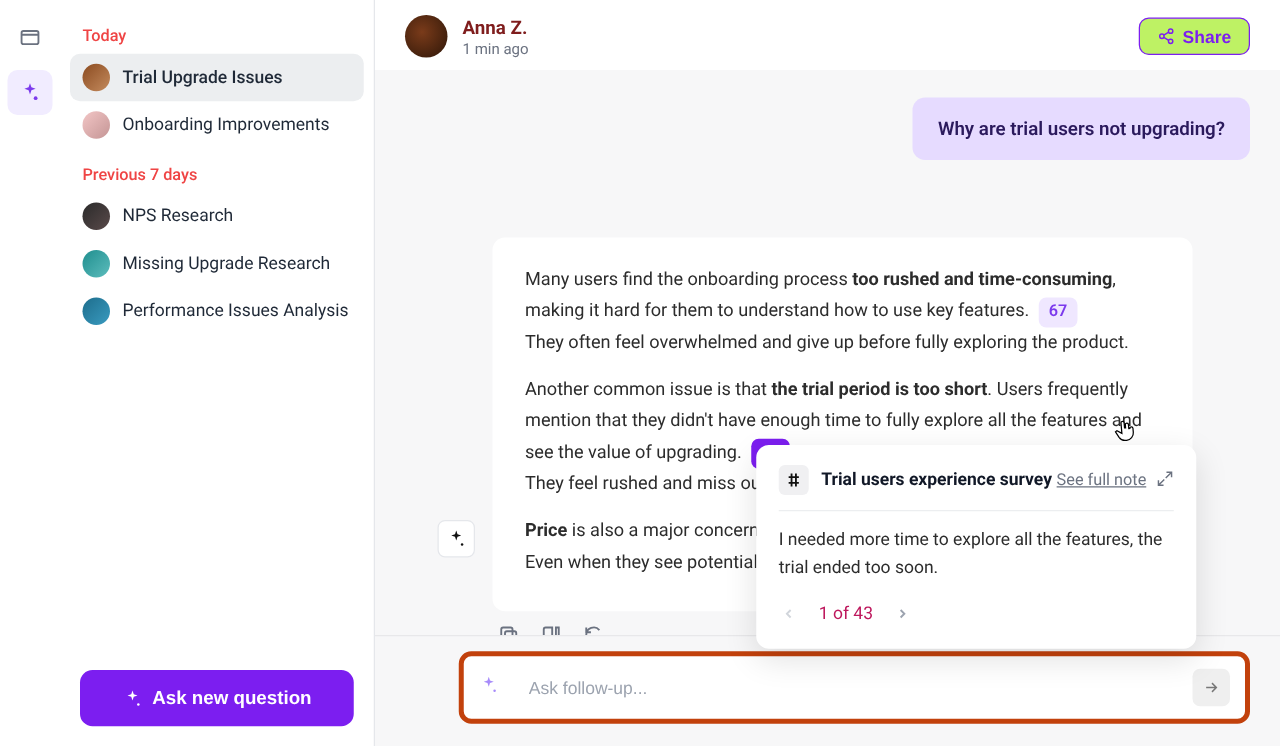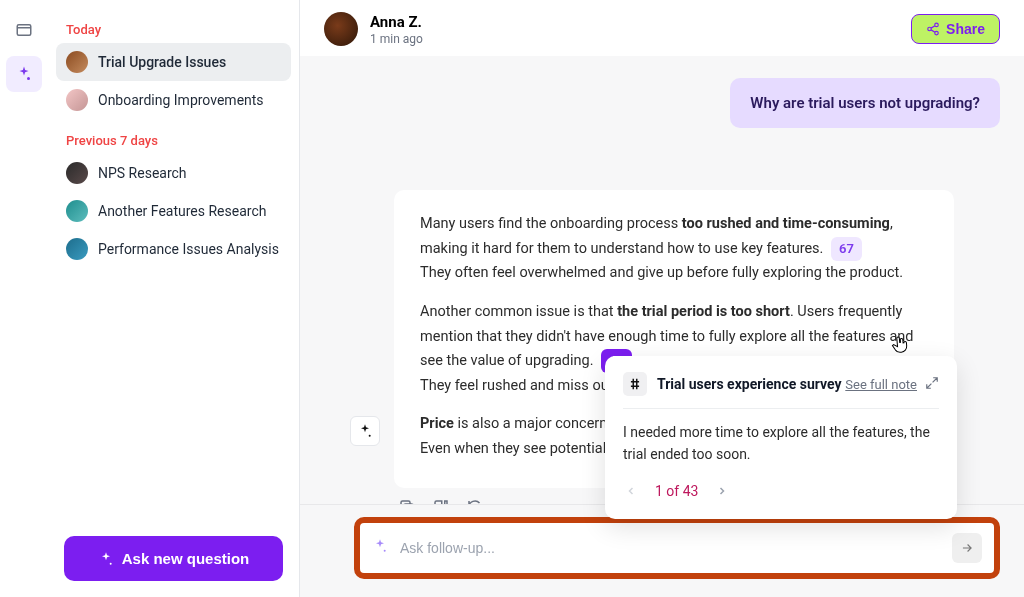--- a/index.html
+++ b/index.html
@@ -111,21 +111,21 @@
       display: flex;
       align-items: center;
       gap: 12px;
     }
     .header-avatar {
       width: 34px;
       height: 34px;
       border-radius: 50%;
       background: radial-gradient(circle at 40% 40%, #7a3b1a, #2d1608);
     }
-    .header-name { font-weight: 700; font-size: 15px; color: #000000; }
+    .header-name { font-weight: 700; font-size: 15px; color: #7f1d1d; }
     .header-time { font-size: 12px; color: #6b7280; margin-top: 1px; }
     .share-btn {
       border: 1.5px solid #7c1ef0;
       color: #7c1ef0;
       background: #bef264;
       border-radius: 8px;
       padding: 6px 14px;
       font-size: 14px;
       font-weight: 600;
       display: flex;
@@ -276,26 +276,27 @@
     }
 
     
     .composer-wrap {
       border-top: 1px solid #e8e8ea;
       padding: 12px 24px 18px 54px;
       background: #f7f7f8;
     }
     .composer {
       background: #fff;
-      border: 6px solid #c2410c;
+      border: 4px solid #c2410c;
       border-radius: 10px;
       display: flex;
       align-items: center;
       padding: 10px 12px;
-      gap: 12px;
+      gap: 24px;
+      margin-left: 13px;
     }
     .composer input {
       flex: 1;
       border: none;
       outline: none;
       font-size: 14px;
       color: #1f2937;
     }
     .composer input::placeholder { color: #9ca3af; }
     .send-btn {
@@ -342,21 +343,21 @@
       <span>Onboarding Improvements</span>
     </div>
 
     <div class="section-label" style="margin-top:6px;">Previous 7 days</div>
     <div class="sidebar-row">
       <div class="avatar a3"></div>
       <span>NPS Research</span>
     </div>
     <div class="sidebar-row">
       <div class="avatar a4"></div>
-      <span>Another Features Research</span>
+      <span>Missing Upgrade Research</span>
     </div>
     <div class="sidebar-row">
       <div class="avatar a5"></div>
       <span>Performance Issues Analysis</span>
     </div>
   </div>
   <div class="sidebar-footer">
     <button class="ask-new-btn">
       <svg width="16" height="16" viewBox="0 0 24 24" fill="currentColor">
           <path d="M12 2l1.5 4.5L18 8l-4.5 1.5L12 14l-1.5-4.5L6 8l4.5-1.5z"></path>

